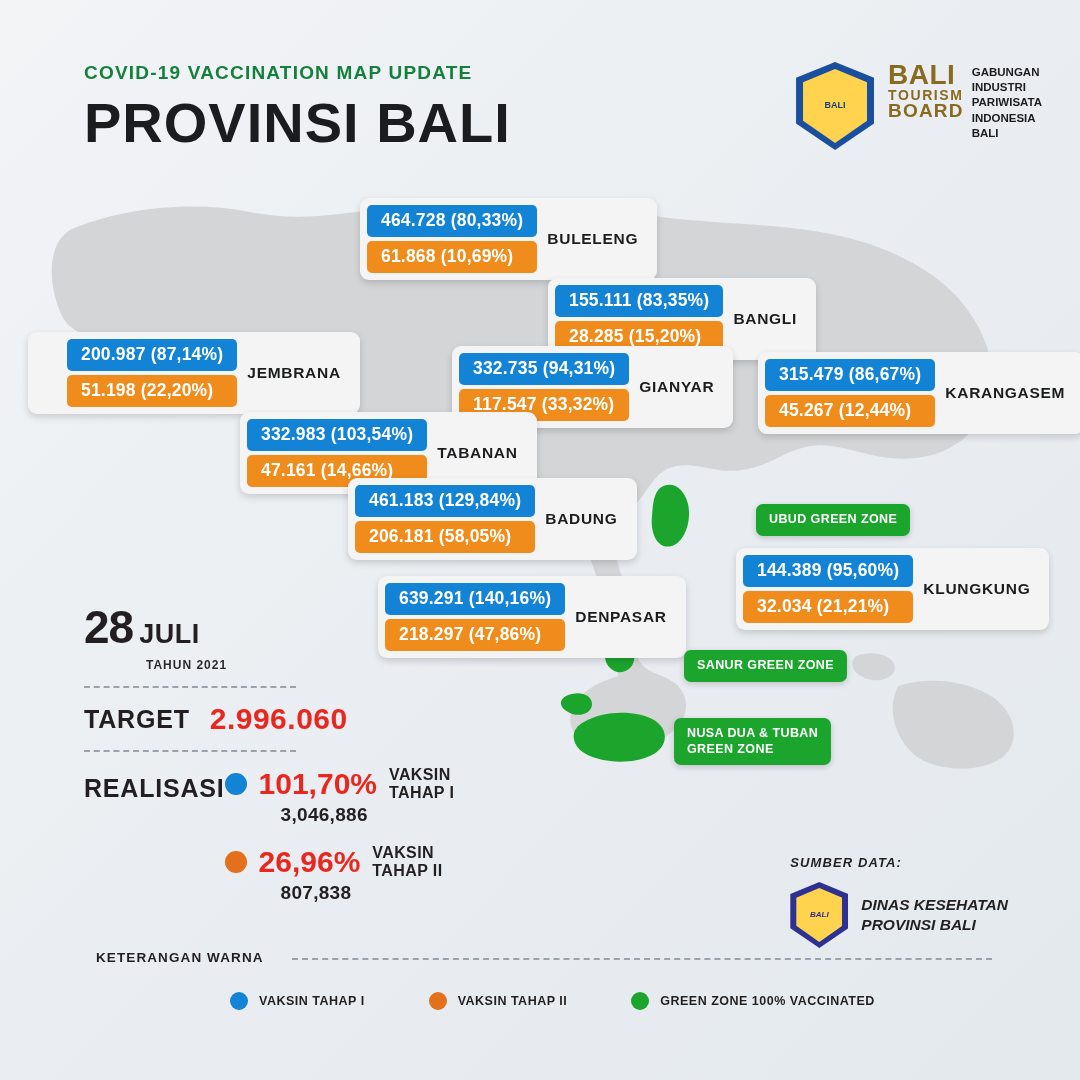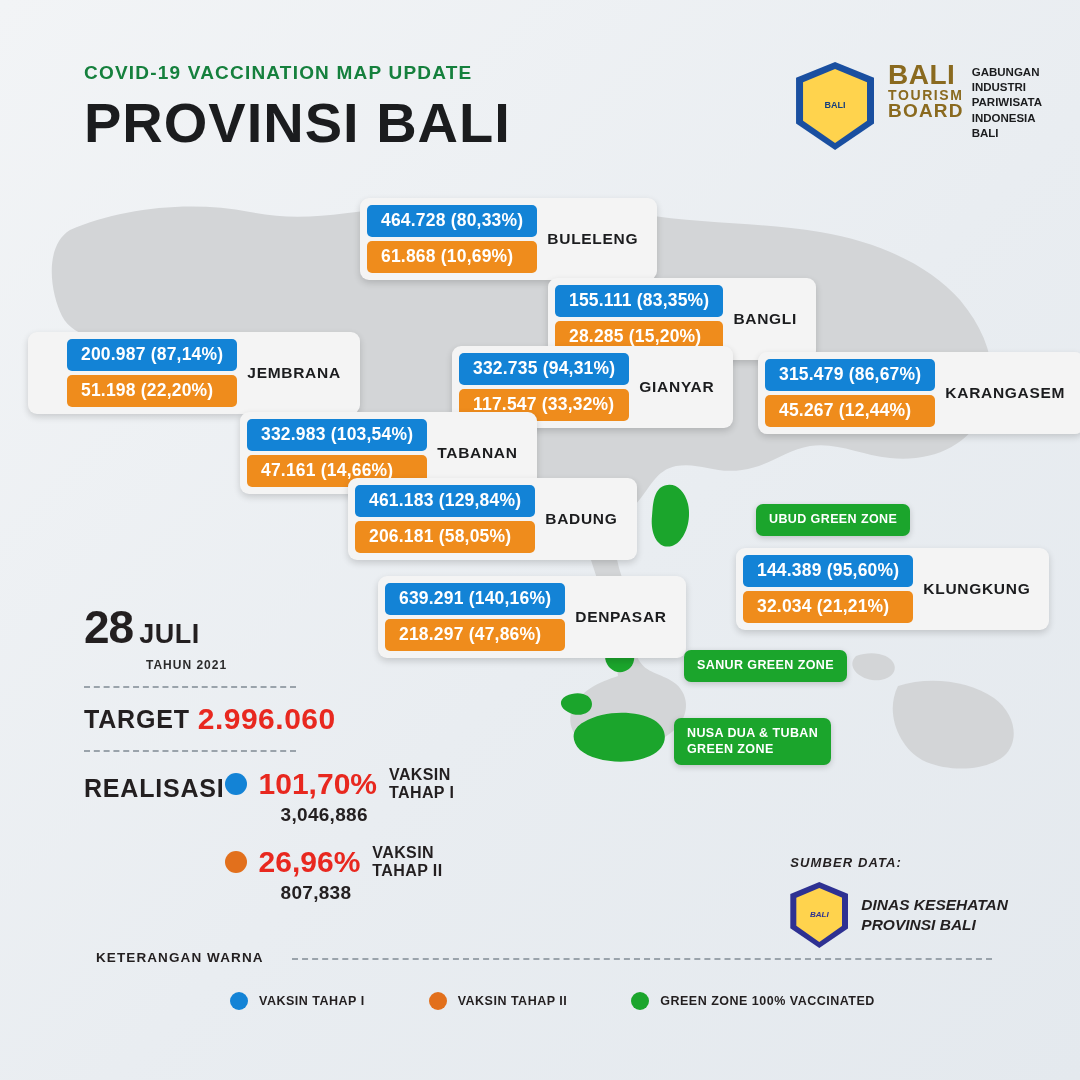--- a/index.html
+++ b/index.html
@@ -82,21 +82,21 @@
     white-space: pre-line;
   }
 
   
   #stats { position: absolute; left: 84px; top: 600px; width: 380px; }
   #date-row { display: flex; align-items: baseline; gap: 6px; }
   #date-day { font-size: 46px; font-weight: bold; letter-spacing: -1px; }
   #date-month { font-size: 27px; font-weight: bold; letter-spacing: 0.5px; }
   #date-year { font-size: 12px; font-weight: bold; letter-spacing: 1px; margin-left: -46px; margin-top: 4px; color: #2b2b2b;}
   .dashrule { border-top: 2px dashed #9aa3ab; margin: 14px 0 14px 0; width: 212px; }
-  .stat-line { display: flex; align-items: center; gap: 8px; text-align: right; }
+  .stat-line { display: flex; align-items: center; gap: 20px; text-align: right; }
   .stat-key { font-size: 25px; font-weight: bold; letter-spacing: 0.8px; }
   .stat-val { font-size: 30px; font-weight: bold; color: #e8281f; letter-spacing: 0.5px; }
 
   #realisasi { display: flex; align-items: flex-start; margin-top: 4px; }
   #realisasi .key { font-size: 25px; font-weight: bold; letter-spacing: 0.8px; padding-top: 8px; }
   .real-row { display: flex; align-items: center; gap: 12px; }
   .dot { width: 22px; height: 22px; border-radius: 50%; flex: 0 0 auto; }
   .dot.blue { background: #1383d6; }
   .dot.orange { background: #e2701c; }
   .pct { font-size: 30px; font-weight: bold; color: #e8281f; }

